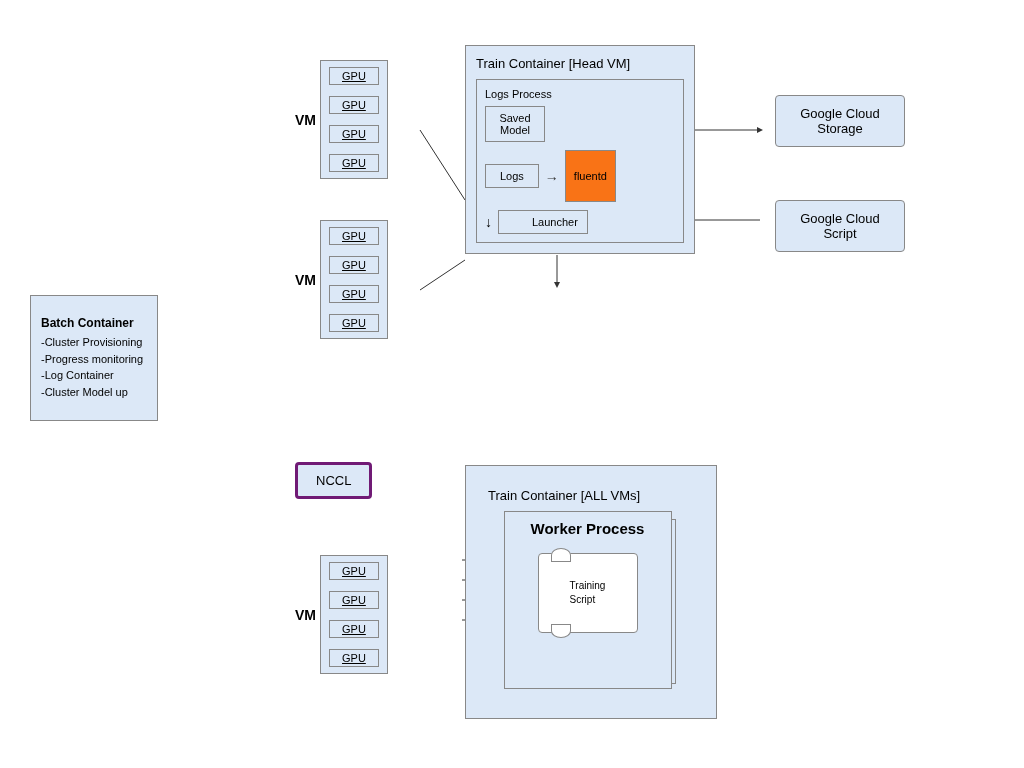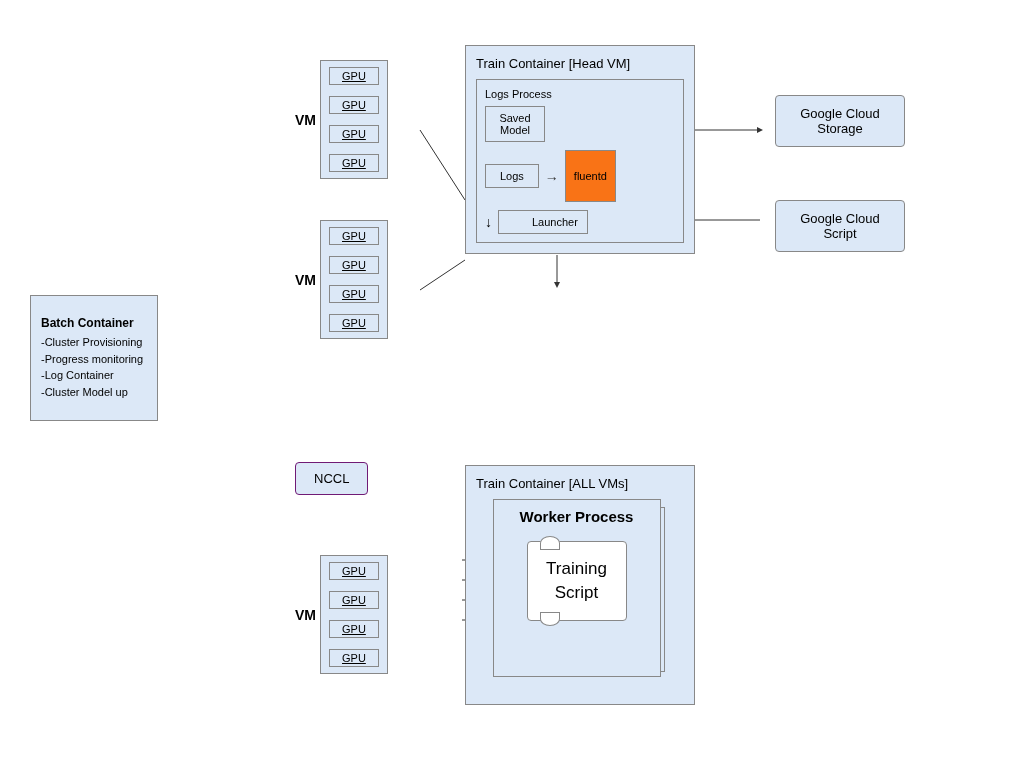--- a/index.html
+++ b/index.html
@@ -139,36 +139,36 @@
       border-radius: 4px;
       padding: 10px 6px;
       text-align: center;
       font-size: 13px;
     }
 
     
     .nccl-box {
       position: absolute;
       background: #dce8f7;
-      border: 1px solid #701a75;
+      border: 3px solid #701a75;
       border-radius: 4px;
       padding: 8px 18px;
       font-size: 13px;
       font-weight: normal;
     }
 
     
     .train-all {
       position: absolute;
       left: 465px;
       top: 465px;
-      width: 230px;
-      background: #dce8f7;
-      border: 1px solid #888;
-      padding: 10px;
+      width: 252px;
+      background: #dce8f7;
+      border: 1px solid #888;
+      padding: 22px;
       min-height: 240px;
     }
     .train-all .container-title {
       font-size: 13px;
       margin-bottom: 8px;
     }
 
     
     .worker-stack {
       position: relative;
@@ -235,22 +235,22 @@
       position: absolute;
       bottom: -6px;
       left: 12px;
       width: 18px;
       height: 12px;
       background: #fff;
       border: 1px solid #888;
       border-radius: 0 0 50% 50%;
     }
     .script-label {
-      font-size: 17px;
-      text-align: center;
+      font-size: 10px;
+      text-align: left;
       line-height: 1.4;
     }
 
     
     .connector-svg {
       position: absolute;
       top: 0;
       left: 0;
       width: 1024px;
       height: 768px;

